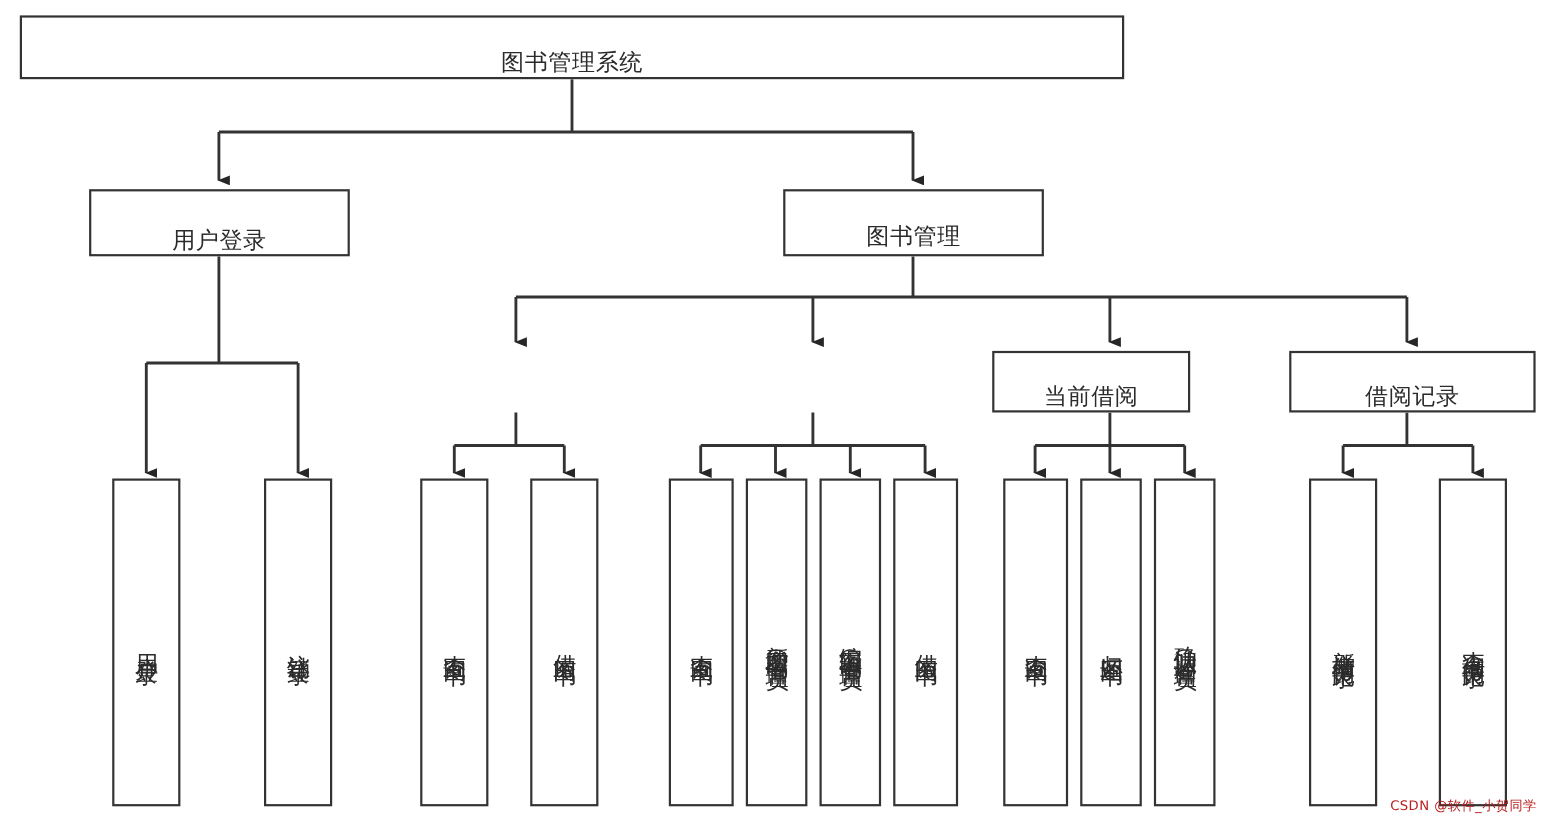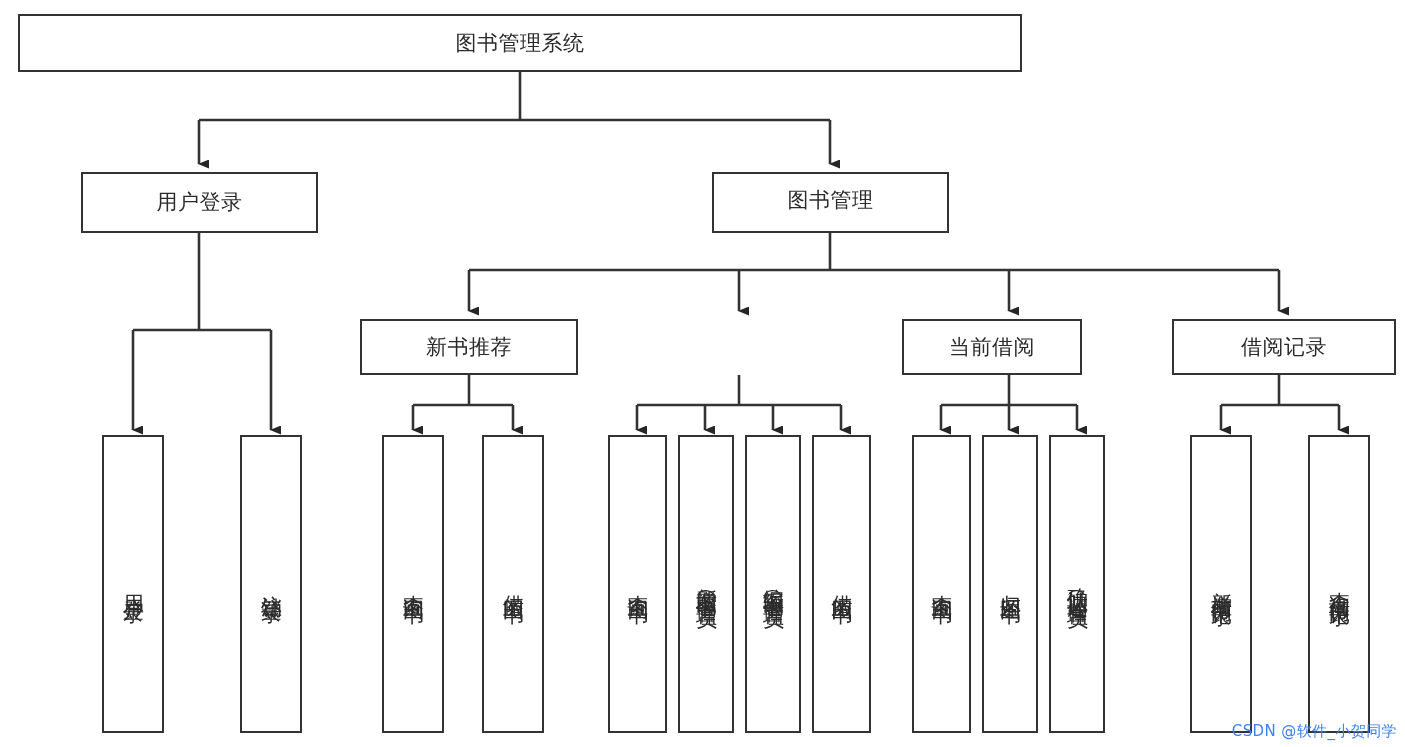--- a/index.html
+++ b/index.html
@@ -25,21 +25,21 @@
     width: 1405px;
     height: 747px;
     pointer-events: none;
   }
   .node {
     position: absolute;
     box-sizing: border-box;
     border: 2.5px solid #333333;
     background: #ffffff;
     display: flex;
-    align-items: center;
+    align-items: flex-end;
     justify-content: center;
     color: #2b2b2b;
   }
   .node-label {
     display: block;
     text-align: center;
     line-height: 1.24;
     color: #2b2b2b;
     letter-spacing: 0.5px;
   }
@@ -57,22 +57,22 @@
     text-orientation: upright;
     font-size: 21px;
     letter-spacing: 3px;
     line-height: 1;
     max-height: 100%;
   }
   #watermark {
     position: absolute;
     right: 8px;
     bottom: 6px;
-    font-size: 15px;
-    color: #3b82f6;
+    font-size: 12px;
+    color: #b91c1c;
     white-space: nowrap;
     letter-spacing: 0.4px;
   }
 </style>
 </head>
 <body>
 
 <div id="diagram-root">
 
   <svg id="edge-layer" viewBox="0 0 1405 747" width="1405" height="747" xmlns="http://www.w3.org/2000/svg">
@@ -132,23 +132,20 @@
   </div>
 
   <div class="node horizontal" style="left:81px; top:172px; width:237px; height:61px;">
     <span class="node-label">用户登录</span>
   </div>
 
   <div class="node horizontal" style="left:712px; top:172px; width:237px; height:61px;font-family:Liberation Mono, monospace;">
     <span class="node-label">图书管理</span>
   </div>
 
-  <div class="node horizontal" style="left:360px; top:319px; width:218px; height:56px;">
-    <span class="node-label">新书推荐</span>
-  </div>
 
 
   <div class="node horizontal" style="left:902px; top:319px; width:180px; height:56px;">
     <span class="node-label">当前借阅</span>
   </div>
 
   <div class="node horizontal" style="left:1172px; top:319px; width:224px; height:56px;">
     <span class="node-label">借阅记录</span>
   </div>
 

